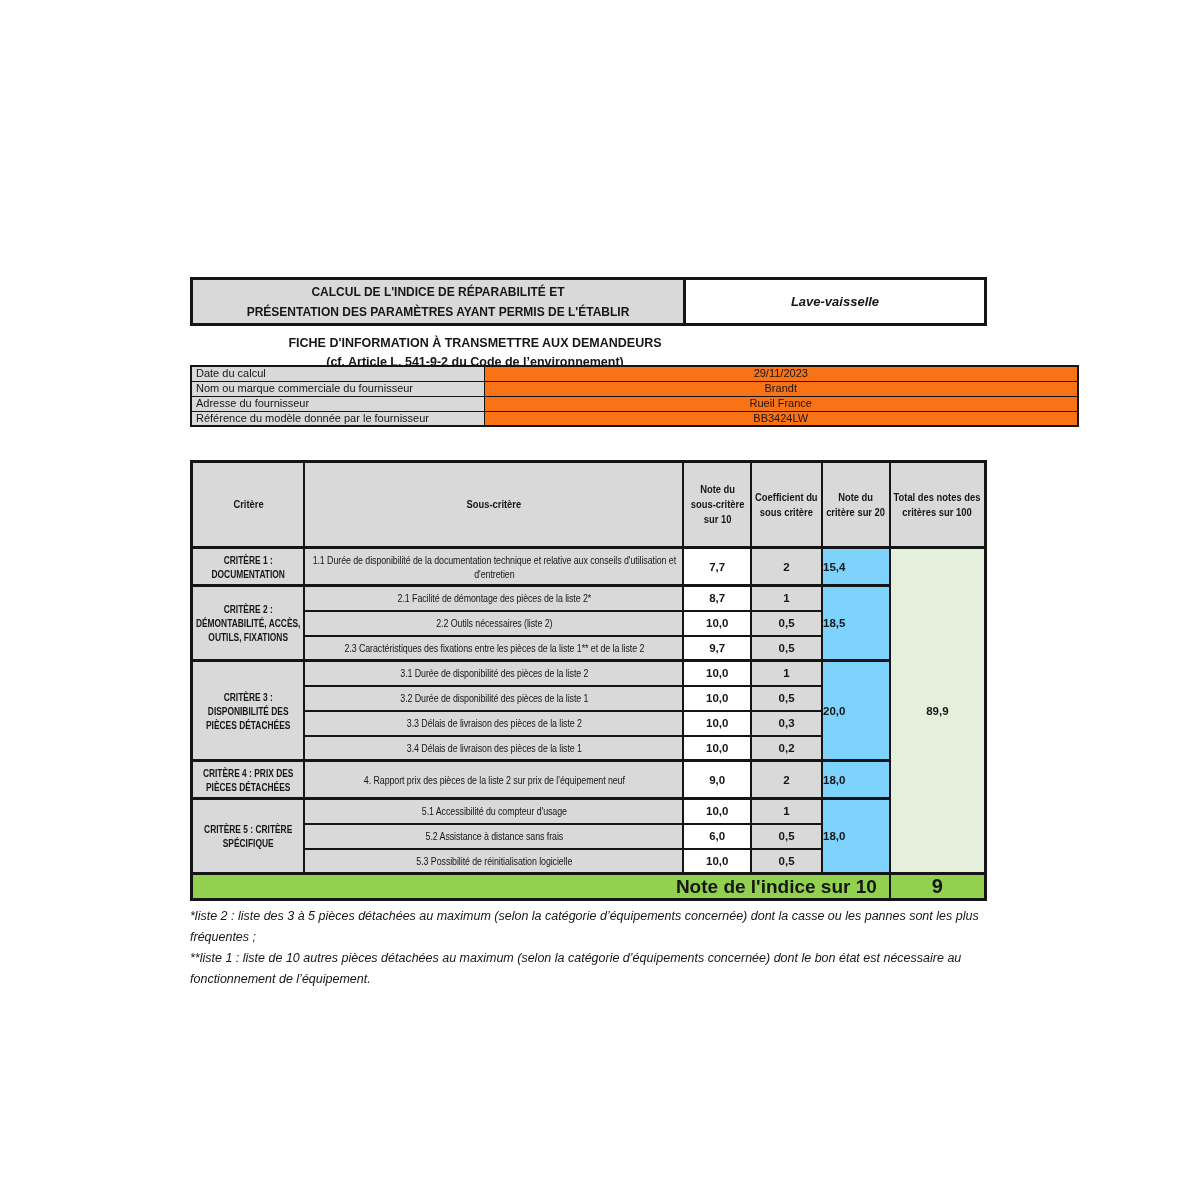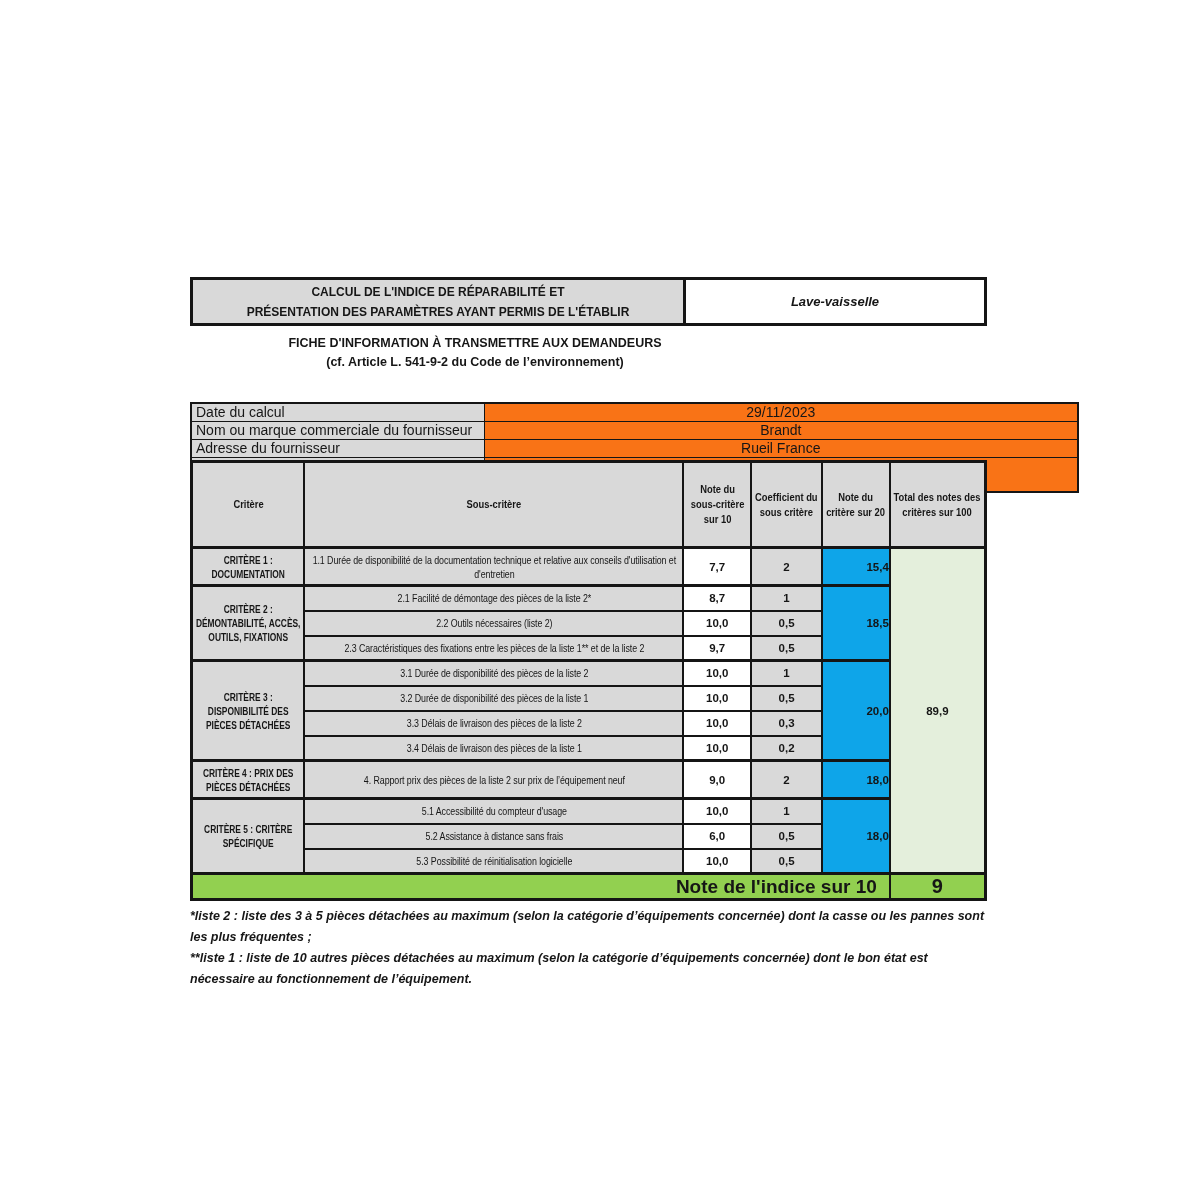--- a/index.html
+++ b/index.html
@@ -27,23 +27,23 @@
   }
 
   
   .subtitle {
     position:absolute; left:190px; top:334px; width:570px; text-align:center;
     font-weight:bold; font-size:12.5px; line-height:19px;
   }
 
   
   .info-table {
-    position:absolute; left:190px; top:402px; width:889px;
+    position:absolute; left:190px; top:365px; width:889px;
     border-collapse:collapse; border:2.5px solid #151515;
-    font-size:14px;
+    font-size:11px;
   }
   .info-table td { border:1.5px solid #151515; height:15px; padding:0 0 1px 0; }
   .info-table td.lab { width:293px; background:#D9D9D9; padding-left:4px; }
   .info-table td.val { background:#f97316; text-align:center; }
 
   
   .main-table {
     position:absolute; left:190px; top:460px; width:797px;
     border-collapse:collapse; border:3px solid #151515;
     font-size:11.5px;
@@ -63,33 +63,33 @@
     text-align:center; vertical-align:middle; padding:1px;margin-top:18px;
   }
   td.crit .sq { display:block; width:125%; transform:scaleX(0.8); transform-origin:left center; }
   td.sous {
     background:#D9D9D9; text-align:center; vertical-align:middle;
     font-size:11px; line-height:14px; padding:1px 2px 1px 4px; letter-spacing:-0.1px;
   }
   td.sous .sq { display:block; width:124%; transform:scaleX(0.806); transform-origin:left center; }
   td.n10 { background:#ffffff; font-weight:bold; text-align:center; vertical-align:middle; }
   td.coef { background:#D9D9D9; font-weight:bold; text-align:center; vertical-align:middle; }
-  td.n20 { background:#0ea5e9; font-weight:bold; text-align:right; vertical-align:middle; }
+  td.n20 { background:#7dd3fc; font-weight:bold; text-align:left; vertical-align:middle; }
   td.total { background:#E4EFDC; font-weight:bold; text-align:center; vertical-align:middle; }
   tr.final { height:30px; }
   tr.final td { border-top:3px solid #151515; background:#92D050; }
   td.final-label {
     text-align:right; font-weight:bold; font-size:19px; padding-right:12px; vertical-align:middle;
   }
   td.final-value { text-align:center; font-weight:bold; font-size:20px; vertical-align:middle; }
 
   
   .footnotes {
     position:absolute; left:190px; top:906px; width:800px;
-    font-style:italic; font-size:12.5px; line-height:21px;font-weight:bold;
+    font-style:italic; font-size:12.5px; line-height:21px;
   }
 </style>
 </head>
 <body>
 
 <div class="page">
 
   <div class="title-row">
     <div class="title-left">
       <div>CALCUL DE L'INDICE DE RÉPARABILITÉ ET</div>

